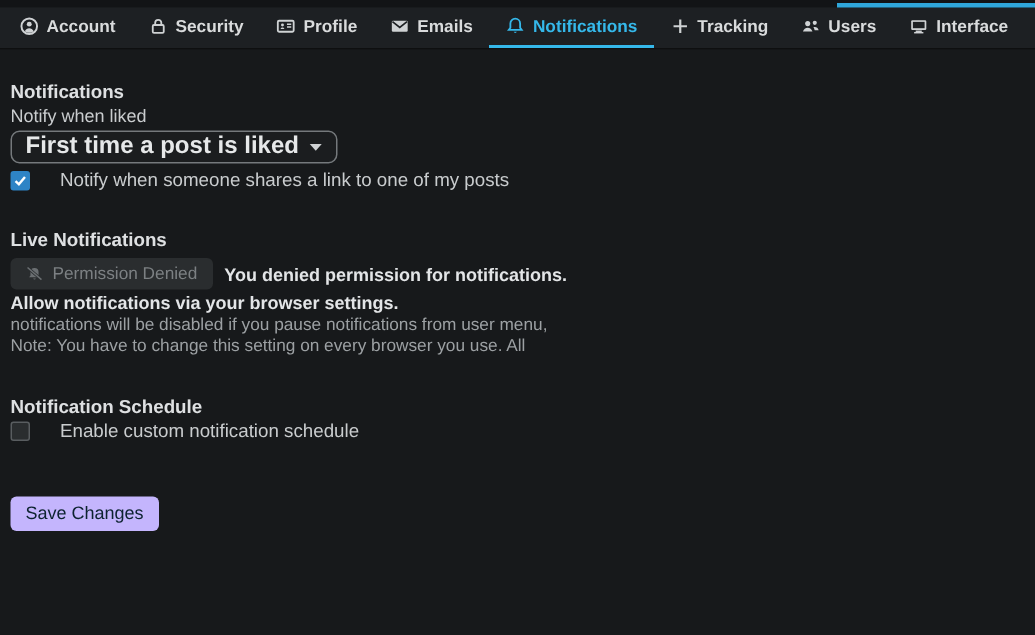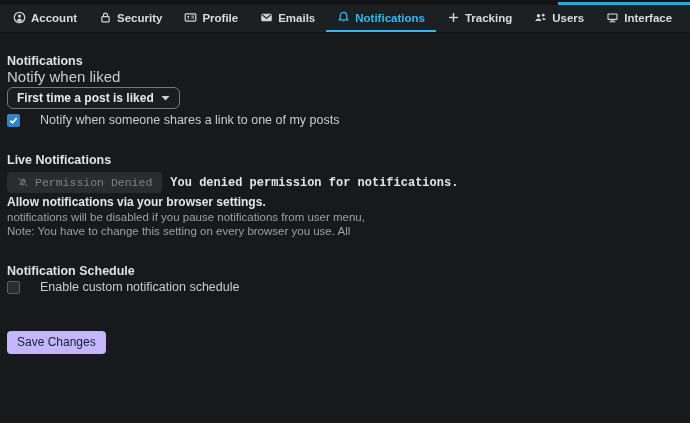--- a/index.html
+++ b/index.html
@@ -31,44 +31,44 @@
   .tab.active { color:#35b8ea; border-bottom-color:#35b8ea; }
   .tab.active .ticon { color:#35b8ea; }
   .tab svg { width:13px; height:13px; }
 
   
   .content { padding:21px 7px 0 7px; }
   .section-heading {
     font-size:12.5px; font-weight:700; color:#dee0e2;
     line-height:14px; margin-bottom:2px;
   }
-  .field-label { font-size:15px; color:#c9ccce; line-height:14px; margin-bottom:3px; }
+  .field-label { font-size:12px; color:#c9ccce; line-height:14px; margin-bottom:3px; }
 
   .dropdown {
     display:inline-flex; align-items:center; gap:7px;
     height:22px; padding:0 9px; margin-bottom:4px;
     background:#1b1d1f; border:1px solid #75797c; border-radius:6px;
     cursor:pointer;
   }
-  .dropdown .dd-value { font-size:12px; font-weight:700; color:#e6e8e9; }
+  .dropdown .dd-value { font-size:16px; font-weight:700; color:#e6e8e9; }
   .dropdown .caret { display:flex; align-items:center; color:#cfd2d4; }
 
   .check-row { display:flex; align-items:center; gap:20px; line-height:14px; }
   .check-row .cb {
     width:13px; height:13px; border-radius:2px; flex:0 0 auto;
     display:flex; align-items:center; justify-content:center; cursor:pointer;
   }
   .cb.checked { background:#2e84c6; }
   .cb.unchecked { background:#2a2d2f; border:1px solid #595d60; }
   .cb svg { width:9px; height:9px; }
   .check-label { font-size:12.5px; color:#c9ccce; }
 
   .gap-lg { height:26px; }
 
-  .perm-row { display:flex; align-items:center; gap:8px; margin-top:5px; margin-bottom:2px;font-family:Liberation Mono, monospace; }
+  .perm-row { display:flex; align-items:center; gap:8px; margin-top:5px; margin-bottom:2px; }
   .perm-btn {
     display:inline-flex; align-items:center; gap:6px;
     height:21px; padding:0 10px;
     background:#2a2d2f; border-radius:4px;
     font-size:11.5px; color:#7c8083; cursor:default;
   }
   .perm-btn svg { width:12px; height:12px; color:#6b6f72; }
   .bold-msg { font-size:12px; font-weight:700; color:#e3e5e7; line-height:14px; }
 
   .note { font-size:11.5px; color:#9ca0a3; line-height:13.5px; margin-top:2px; }

